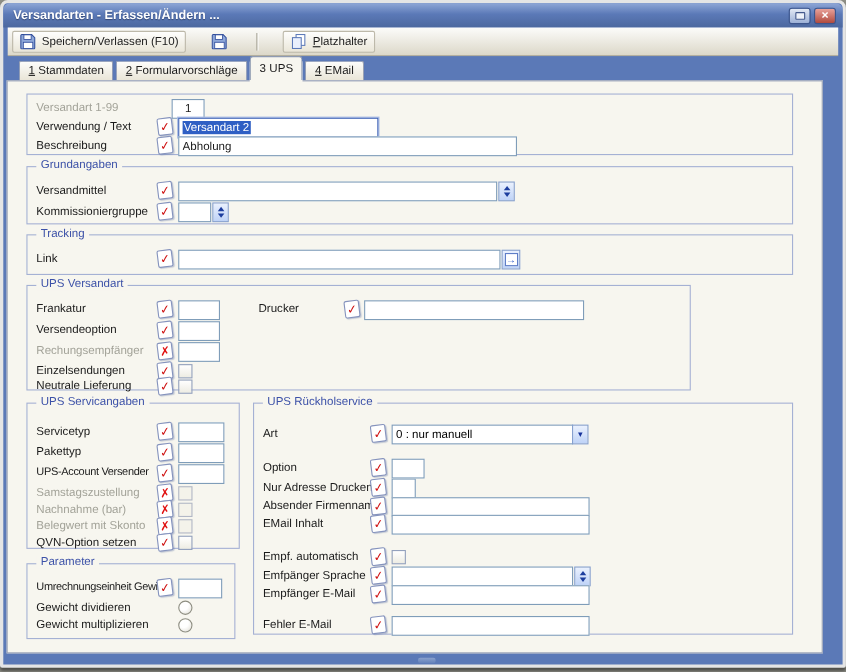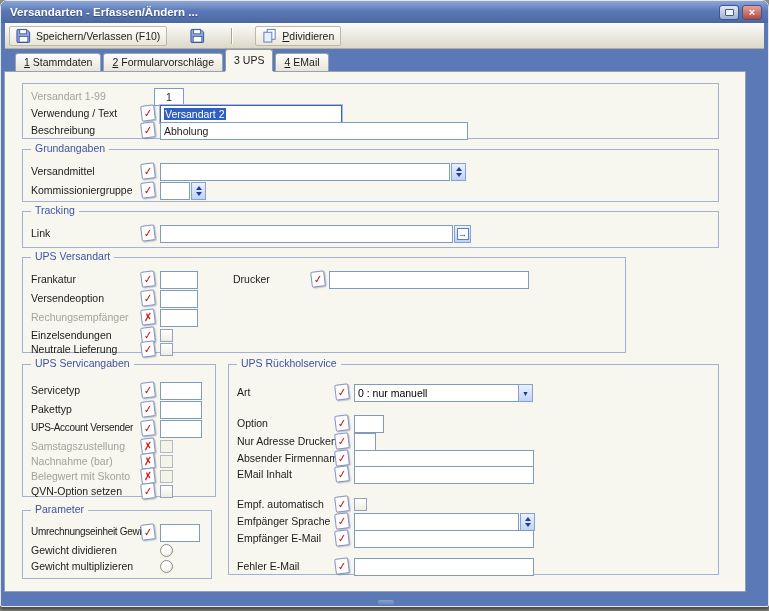--- a/index.html
+++ b/index.html
@@ -1,20 +1,20 @@
 <!DOCTYPE html>
 <html><head>
 <meta charset="utf-8">
 <style>
   * { box-sizing: border-box; margin: 0; padding: 0; }
   html,body { width:769px; height:611px; overflow:hidden; background:#8d8d85;
     font-family:"Liberation Sans","DejaVu Sans",sans-serif; }
   .window { position:absolute; left:0; top:0; width:769px; height:607px;
     background:#5b79b7; border-radius:7px 7px 2px 2px;
-    box-shadow:0 3px 3px rgba(0,0,0,.45); border:1px solid #e5e5e5; }
+    box-shadow:0 3px 3px rgba(0,0,0,.45); border:3px solid #e5e5e5; }
   
   .titlebar { position:absolute; left:0; top:0; right:0; height:22px;
     background:linear-gradient(#8ea6d6,#5b79b7 45%,#4c689f);
     border-radius:6px 6px 0 0; display:flex; align-items:center; padding:0 6px 0 9px; }
   .title { color:#fff; font-weight:bold; font-size:11.5px; text-shadow:0 1px 1px rgba(20,30,60,.5);
     flex:1; white-space:nowrap; }
   .winbtns { display:flex; gap:3px; }
   .wbtn { width:20px; height:15px; border:1px solid #3d568d; border-radius:3px;
     display:flex; align-items:center; justify-content:center; cursor:default; }
   .wbtn.max { background:linear-gradient(#e3e9f4,#9cb0d6); }
@@ -132,21 +132,21 @@
       </span>
     </span>
     <span class="tsep"></span>
     <span class="tbtn">
       <span class="icon16">
         <svg viewBox="0 0 16 16" width="15" height="15">
             <rect x="5.5" y="1.5" width="8.5" height="10.5" fill="#fff" stroke="#5a78b8"></rect>
             <rect x="2" y="4.5" width="8.5" height="10.5" fill="#e9effc" stroke="#5a78b8"></rect>
           </svg>
       </span>
-      <span><span class="u">P</span><span>dividieren</span></span>
+      <span><span class="u">P</span><span>latzhalter</span></span>
     </span>
   </div>
 
   <div class="tabs">
     <span class="tab"><span class="tkey u">1</span><span>Stammdaten</span></span>
     <span class="tab"><span class="tkey u">2</span><span>Formularvorschläge</span></span>
     <span class="tab active"><span class="tkey">3</span><span>UPS</span></span>
     <span class="tab"><span class="tkey u">4</span><span>EMail</span></span>
   </div>
 

